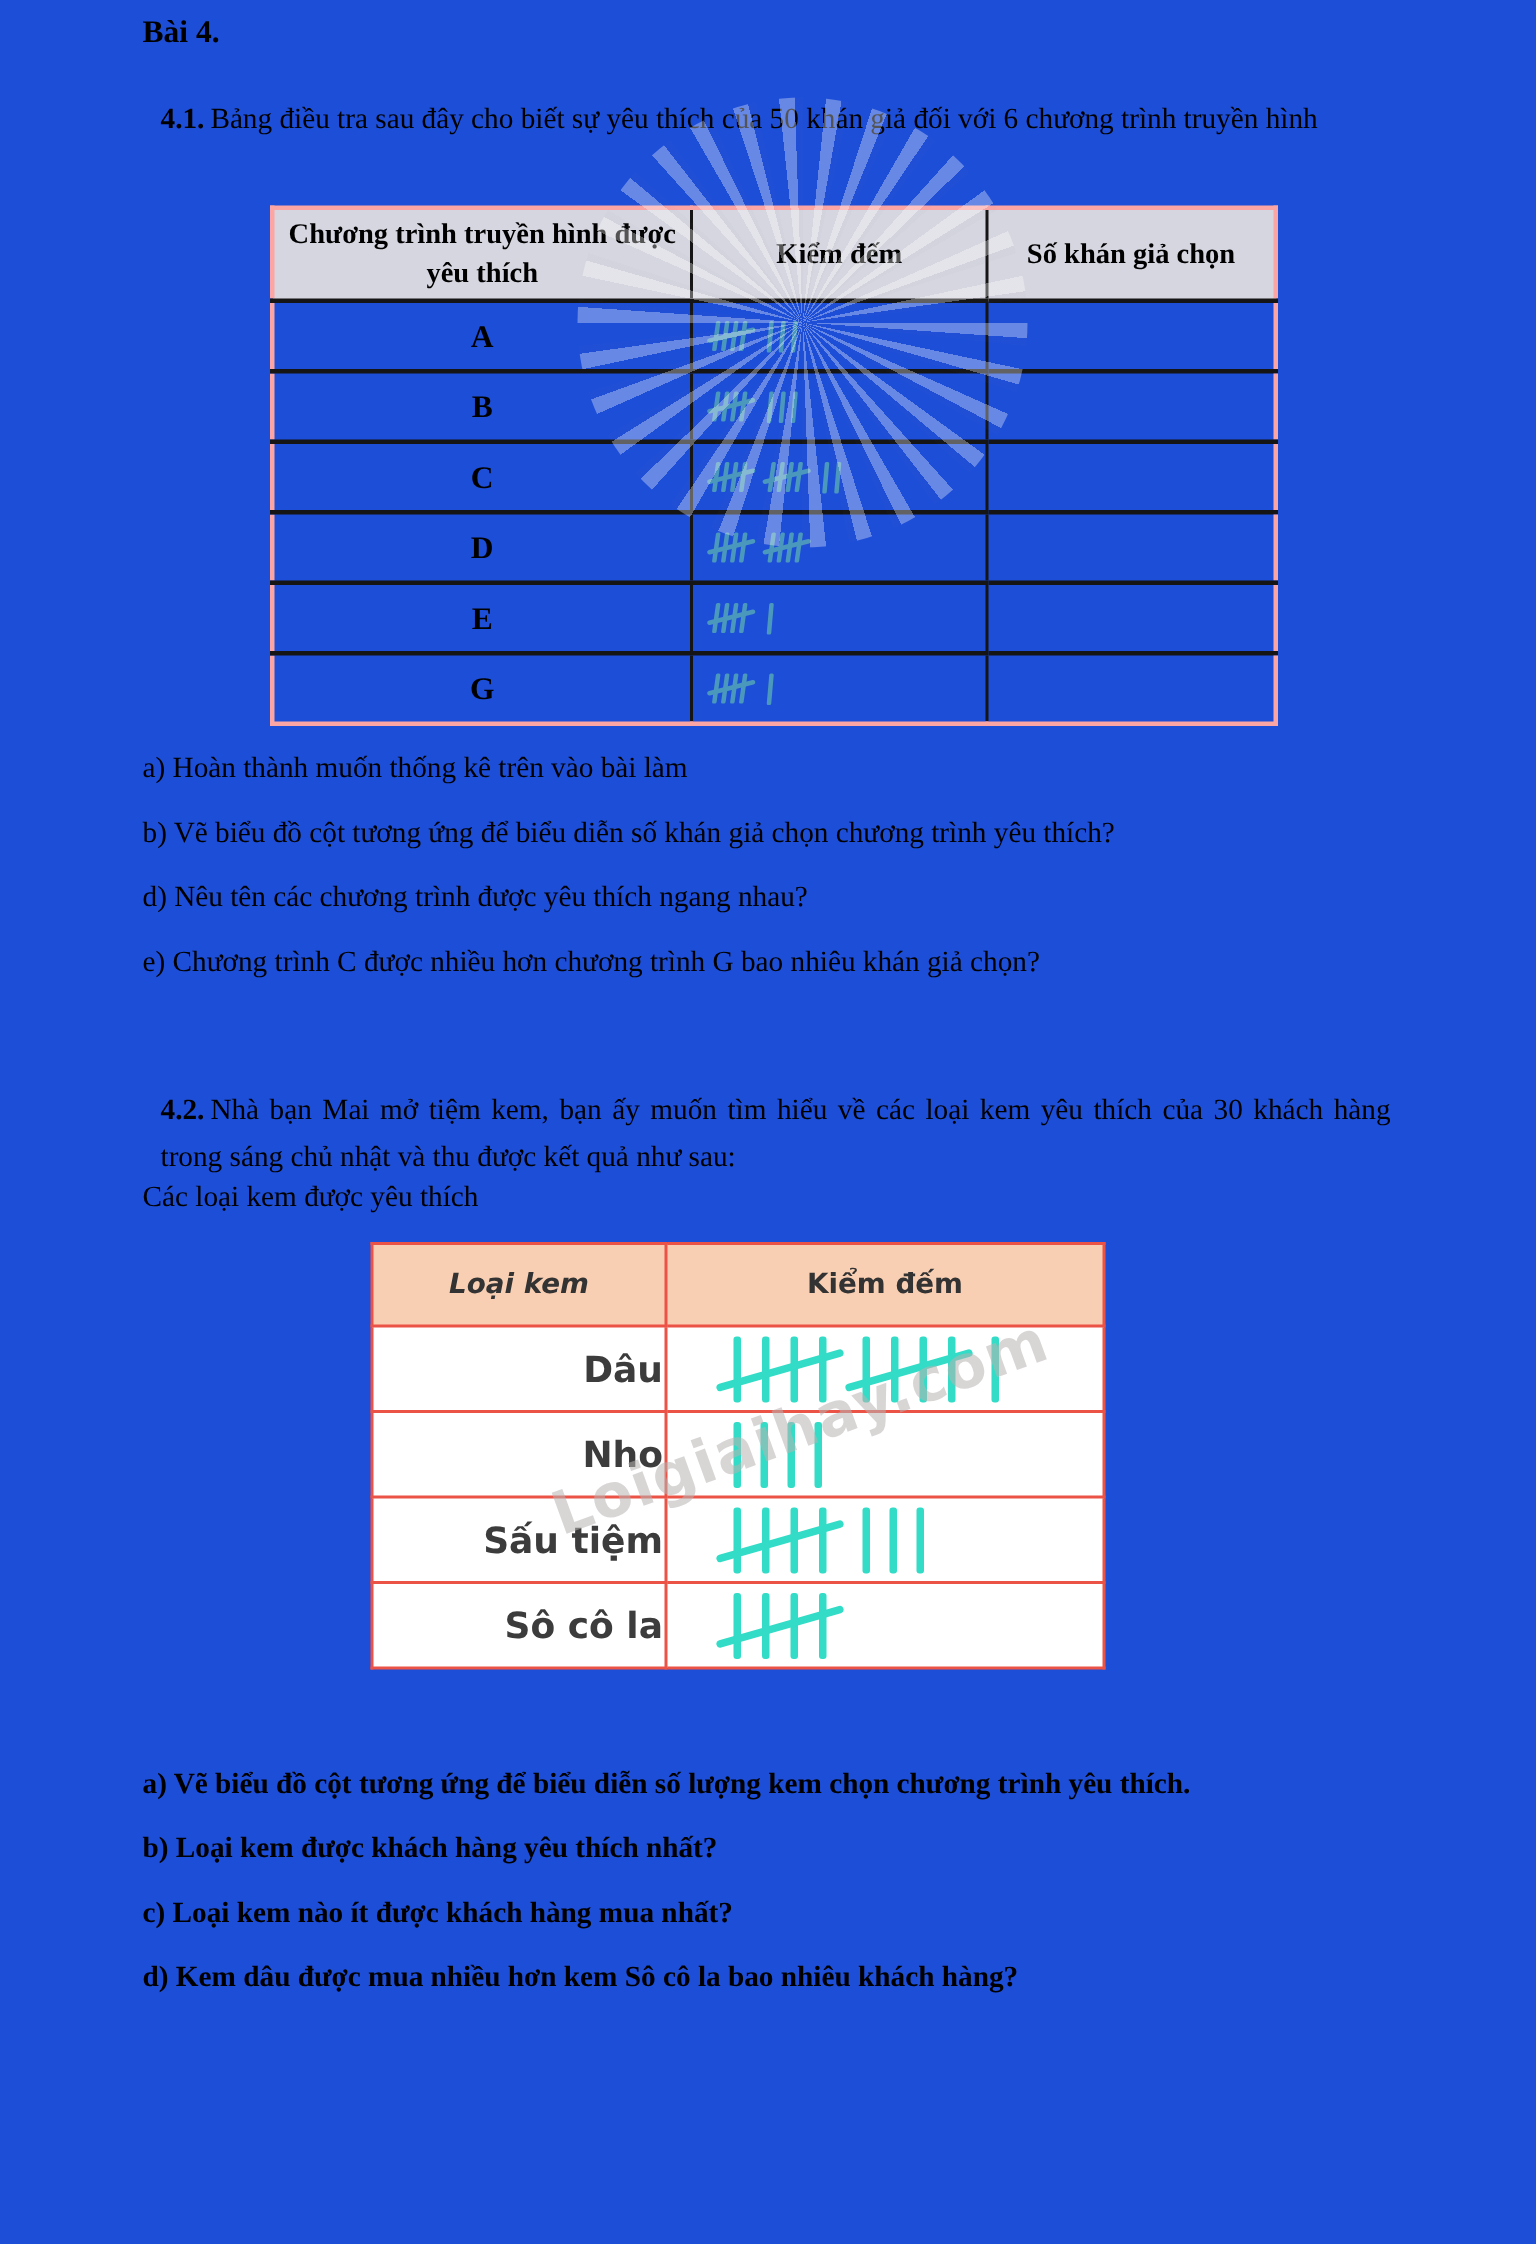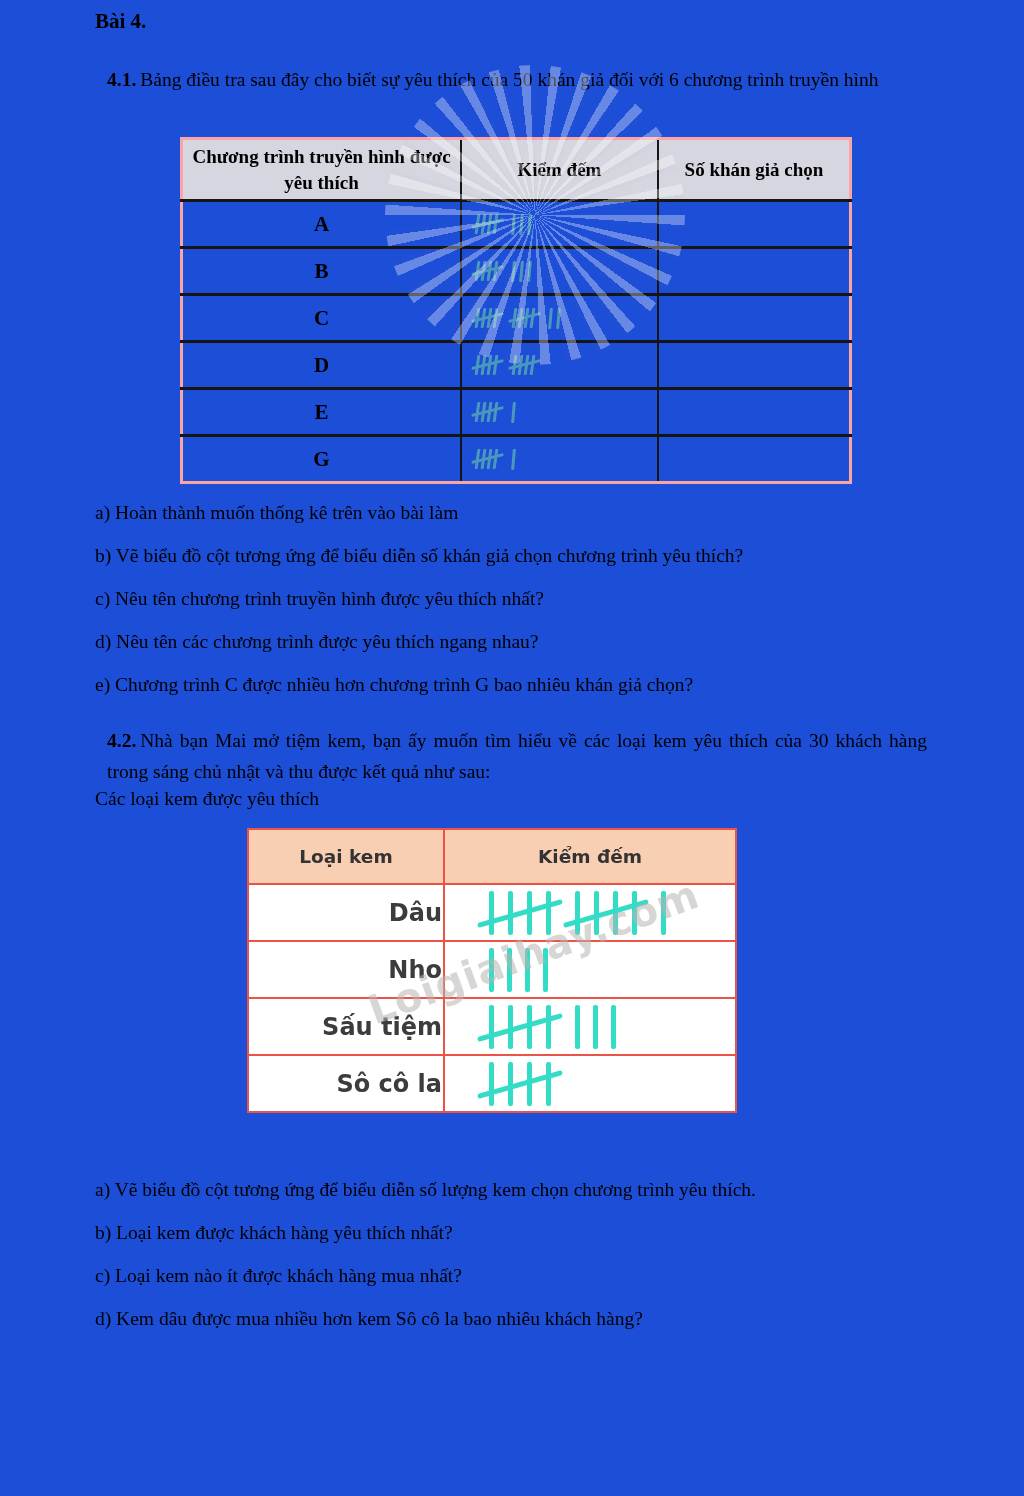--- a/index.html
+++ b/index.html
@@ -11,39 +11,39 @@
   .intro { position:absolute; left:95px; width:820px; font-size:19.5px; margin:12px; text-align:justify; }
   #intro1 { top:49px; line-height:38px; }
   #intro2 { top:713px; line-height:31px; }
   .num { font-weight:bold; padding-right:4px; }
   .caption { position:absolute; left:95px; top:787px; font-size:19.5px; margin:0; line-height:24px; }
 
   
   .qlist { position:absolute; left:95px; font-size:19.5px; }
   .qlist p { margin:0; height:43px; line-height:43px; white-space:nowrap; }
   #q1 { top:491px; }
-  #q2 { top:1168px; }
+  #q2 { top:1168px;font-weight:bold; }
 
   
   .t1 { position:absolute; left:180px; top:137px; border-collapse:collapse; border:3px solid #fca5a5; }
   .t1 th, .t1 td { border:2px solid #151515; }
   .t1 thead th { height:59px; background:var(--t1hbg,#d6d6e0); font-size:19px; font-weight:bold;
                  text-align:center; line-height:1.35; padding:0 8px; }
   .t1 .c1 { width:261px; } .t1 .c2 { width:179px; } .t1 .c3 { width:174px; }
   .t1 tbody td { height:42px; border-top-width:3px; }
   .t1 .lbl { text-align:center; font-size:21px; font-weight:bold; }
   .t1 .tly { padding-left:13px; color:var(--t1tc,#4b98bd); }
 
   
   .t2 { position:absolute; left:247px; top:828px; border-collapse:collapse; border:2px solid var(--t2bc,#ec5347); }
   .t2 th, .t2 td { border:2px solid var(--t2bc,#ec5347); }
   .t2 thead th { height:51px; background:var(--t2hbg,#f9cfb3);
                  font-family:"DejaVu Sans","Liberation Sans",sans-serif;
                  font-size:18.5px; font-weight:bold; color:#333; text-align:center; }
-  .t2 .c1 { width:192px; } .t2 .c2 { width:288px; }
+  .t2 .c1 { width:192px;font-style:italic; } .t2 .c2 { width:288px; }
   .t2 tbody td { height:53px; background:#fff; }
   .t2 .lbl { padding-left:55px; font-family:"DejaVu Sans","Liberation Sans",sans-serif;
              font-size:24px; font-weight:600; color:#3c3c3c; text-align:right; }
   .t2 .tly { padding-left:44px; color:var(--t2tc,#33dcc6); }
 
   
   .tg, .ts { display:inline-block; vertical-align:middle; }
   
   .g-sm { position:relative; width:22px; height:24px; margin-right:15px; }
   .g-sm .b { position:absolute; top:2px; width:3px; height:20px; background:currentColor;
@@ -120,21 +120,20 @@
         <td class="cnt"></td>
       </tr>
     </tbody>
   </table>
 
   <div class="sunburst"></div>
 
   <div class="qlist" id="q1">
     <p>a) Hoàn thành muốn thống kê trên vào bài làm</p>
     <p>b) Vẽ biểu đồ cột tương ứng để biểu diễn số khán giả chọn chương trình yêu thích?</p>
-    <p>c) Nêu tên chương trình truyền hình được yêu thích nhất?</p>
     <p>d) Nêu tên các chương trình được yêu thích ngang nhau?</p>
     <p>e) Chương trình C được nhiều hơn chương trình G bao nhiêu khán giả chọn?</p>
   </div>
 
   <p class="intro" id="intro2"><b class="num">4.2.</b><span>Nhà bạn Mai mở tiệm kem, bạn ấy muốn tìm hiểu về các loại kem yêu thích của 30 khách hàng trong sáng chủ nhật và thu được kết quả như sau:</span></p>
 
   <p class="caption">Các loại kem được yêu thích</p>
 
   <table class="t2" style="--t2bc: #ec5347; --t2hbg: #f9cfb3; --t2tc: #33dcc6;">
     <thead>

